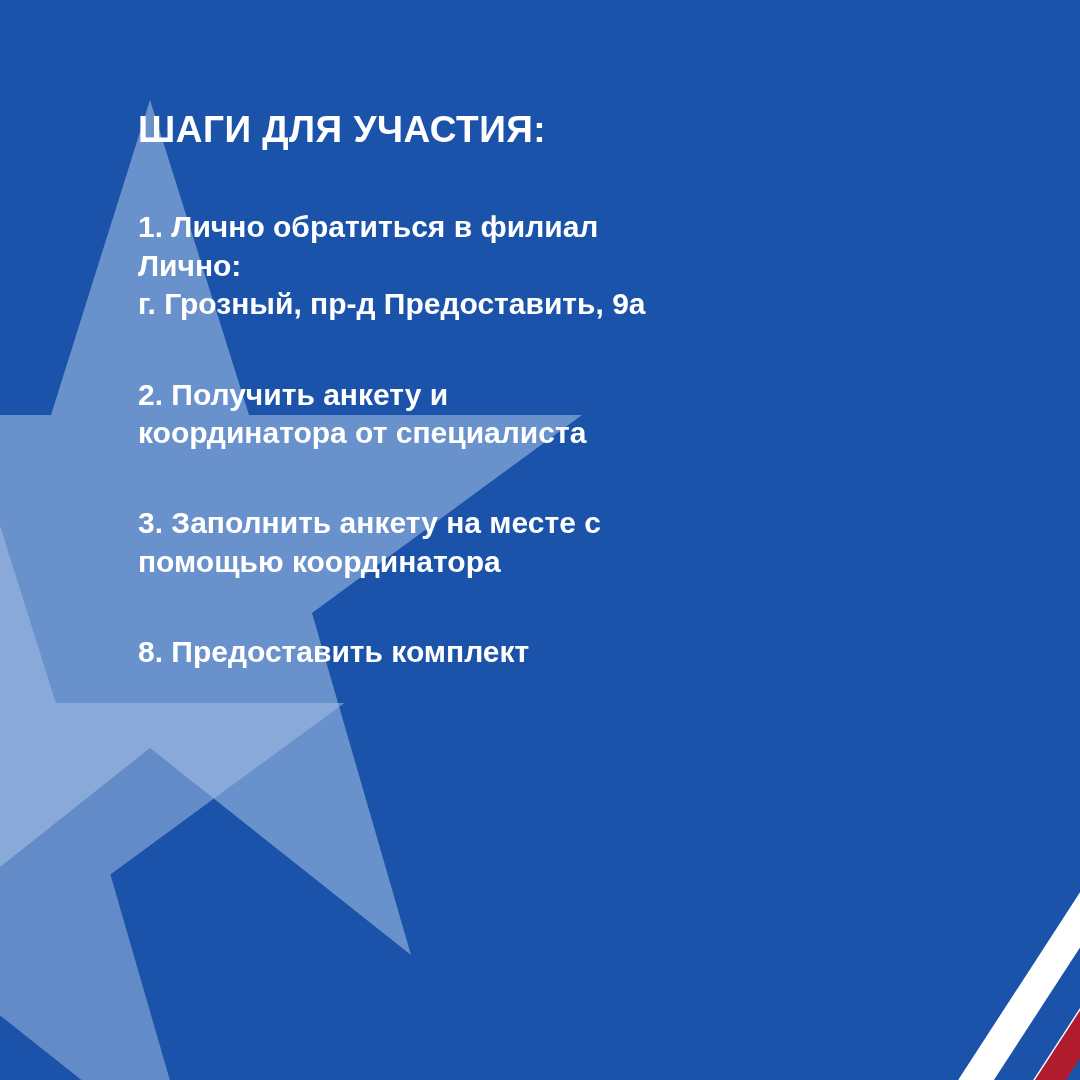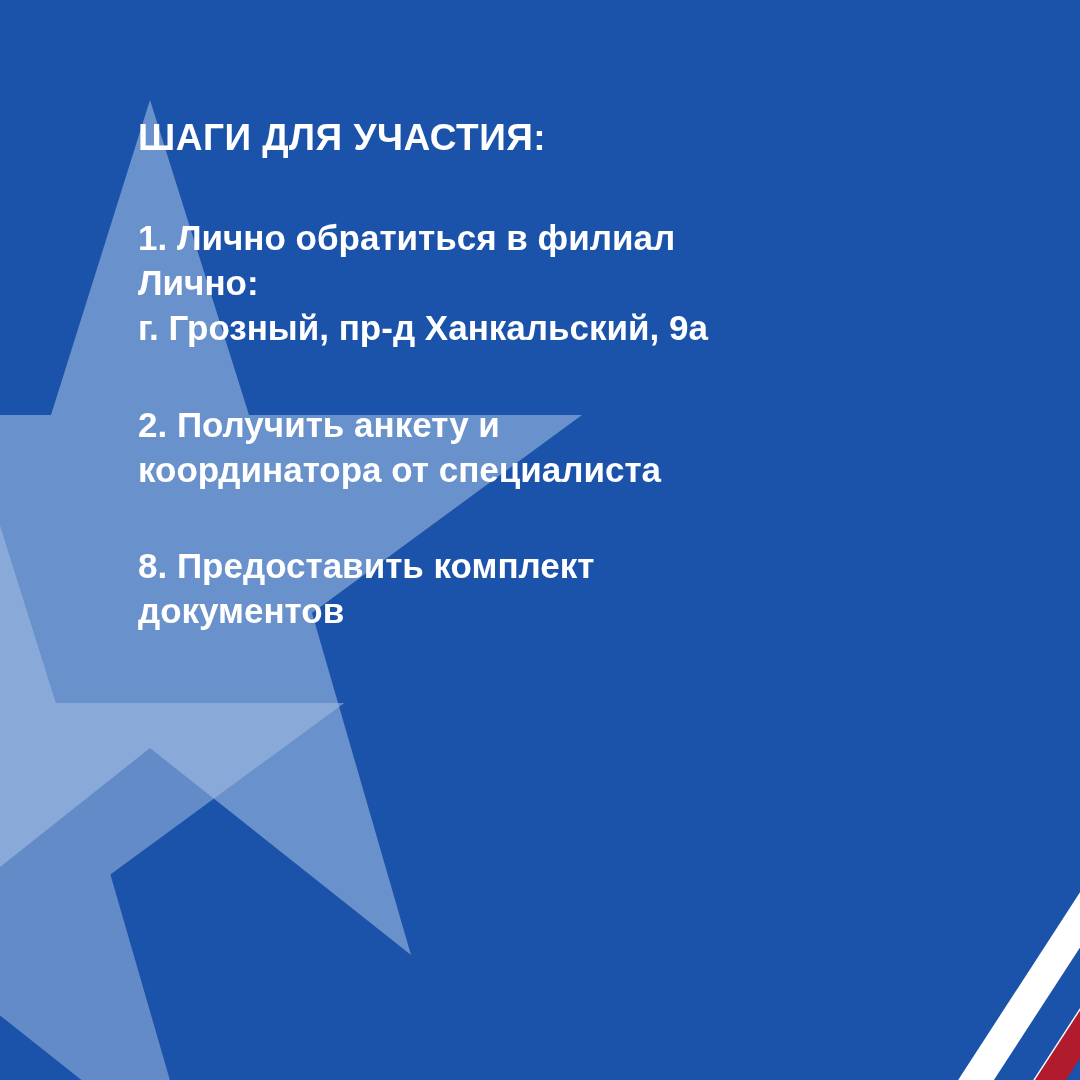--- a/index.html
+++ b/index.html
@@ -61,34 +61,34 @@
   .stripe.s3 { background: #ffffff; left: 246px; bottom: 0px; height: 14px; }
   .stripe.s4 { background: #b01b2e; left: 262px; bottom: 0px; height: 26px; }
   .stripe.s5 { background: #ffffff; left: 290px; bottom: 0px; height: 10px; }
   .stripe.s6 { background: #2f6fc4; left: 302px; bottom: 0px; height: 18px; }
   .stripe.s7 { background: #ffffff; left: 322px; bottom: 0px; height: 12px; }
   .stripe.s8 { background: #b01b2e; left: 336px; bottom: 0px; height: 20px; }
 
   .content {
     position: absolute;
     left: 138px;
-    top: 116px;
+    top: 108px;
     width: 800px;
   }
   .heading {
     color: #ffffff;
     font-size: 37px;
     font-weight: bold;
     letter-spacing: 0.5px;
     line-height: 1.2;
     margin: 0 0 56px 0;
   }
   .step {
     color: #ffffff;
-    font-size: 35px;
+    font-size: 30px;
     font-weight: bold;
     line-height: 1.28;
     margin: 15px 0 52px 0;
     max-width: 760px;
   }
   .step:last-child { margin-bottom: 0; }
   .step-line { display: block; }
 </style>
 </head>
 <body>
@@ -109,28 +109,31 @@
     <div class="stripe s8"></div>
   </div>
 
   <div class="content">
 
     <h1 class="heading">ШАГИ ДЛЯ УЧАСТИЯ:</h1>
 
     <p class="step">
       <span class="step-line">1. Лично обратиться в филиал</span>
       <span class="step-line">Лично:</span>
-      <span class="step-line">г. Грозный, пр-д Ханкальский, 9а</span>
+      <span class="step-line">г. Грозный, пр-д Предоставить, 9а</span>
     </p>
 
     <p class="step">
       <span class="step-line">2. Получить анкету и</span>
       <span class="step-line">координатора от специалиста</span>
     </p>
 
+    <p class="step">
+      <span class="step-line">3. Заполнить анкету на месте с</span>
+      <span class="step-line">помощью координатора</span>
+    </p>
 
     <p class="step">
       <span class="step-line">8. Предоставить комплект</span>
-      <span class="step-line">документов</span>
     </p>
 
   </div>
 </div>
 
 </body></html>

